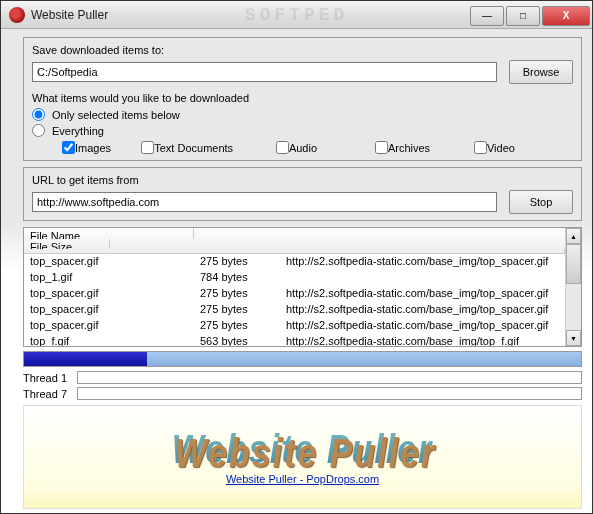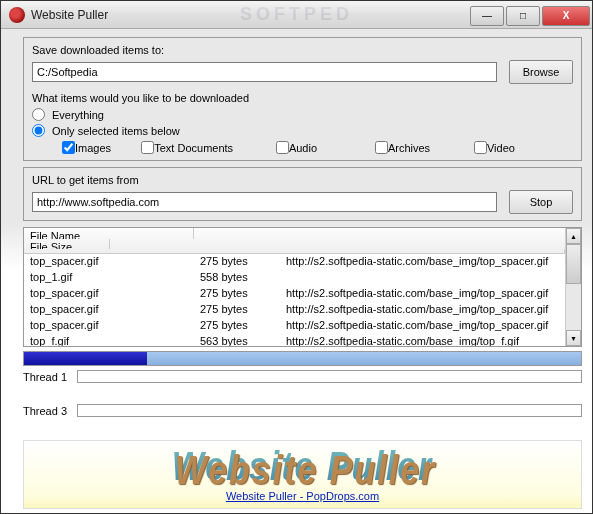--- a/index.html
+++ b/index.html
@@ -1,21 +1,21 @@
 <!DOCTYPE html>
 <html><head>
 <meta charset="utf-8">
 <style>
 * { box-sizing: border-box; margin: 0; padding: 0; }
 body { font-family: Tahoma, Arial, sans-serif; font-size: 11px; background: #fff; width: 593px; height: 514px; overflow: hidden; }
 .window { width: 593px; height: 514px; border: 1px solid #333; display: flex; flex-direction: column; }
 .titlebar { height: 28px; background: linear-gradient(to bottom, #f5f5f5 0%, #e0e0e0 50%, #d5d5d5 100%); display: flex; align-items: center; padding-left: 8px; border-bottom: 1px solid #aaa; position: relative; }
 .titlebar .icon { width: 16px; height: 16px; margin-right: 6px; background: radial-gradient(circle at 40% 40%, #d44 30%, #911 70%); border-radius: 50%; }
 .titlebar .title { font-size: 12px; color: #222; }
-.titlebar .watermark { position: absolute; left: 50%; transform: translateX(-50%); font-size: 18px; font-weight: bold; color: rgba(100,100,120,0.15); letter-spacing: 4px; font-family: Liberation Sans, sans-serif; }
+.titlebar .watermark { position: absolute; left: 50%; transform: translateX(-50%); font-size: 18px; font-weight: bold; color: rgba(100,100,120,0.15); letter-spacing: 4px; font-family: Liberation Mono, monospace; }
 .winbtns { margin-left: auto; display: flex; }
 .winbtn { width: 34px; height: 20px; border: 1px solid #888; background: linear-gradient(#f0f0f0,#d0d0d0); display: flex; align-items: center; justify-content: center; font-size: 10px; margin-top: 2px; margin-right: 2px; border-radius: 2px; }
 .winbtn.close { background: linear-gradient(#e77,#c33); color: #fff; font-weight: bold; width: 48px; }
 .content { flex: 1; background: linear-gradient(to bottom, #e8e8e8 0%, #e8e8e8 40%, #fff 50%, #fff 100%); padding: 8px 10px 4px 22px; overflow: hidden; display: flex; flex-direction: column; }
 .group { border: 1px solid #999; background: #e8e8e8; padding: 6px 8px; margin-bottom: 6px; }
 .label { margin-bottom: 4px; }
 .row { display: flex; align-items: center; gap: 12px; }
 .txt { flex: 1; height: 20px; border: 1px solid #7a7a7a; background: #fff; padding: 2px 4px; font-size: 11px; }
 .btn { width: 64px; height: 24px; border: 1px solid #888; background: linear-gradient(#f5f5f5,#ddd); font-size: 11px; border-radius: 2px; cursor: pointer; }
 .radio-row { display: flex; align-items: center; gap: 4px; margin-bottom: 3px; }
@@ -31,21 +31,21 @@
 .tbody { overflow: hidden; }
 .tr { display: flex; height: 16px; }
 .td { padding: 1px 6px; font-size: 11px; white-space: nowrap; overflow: hidden; }
 .td.c1 { width: 170px; } .td.c2 { width: 86px; } .td.c3 { flex: 1; }
 .scrollbar { width: 16px; background: #e8e8e8; border-left: 1px solid #ccc; display: flex; flex-direction: column; }
 .sb-btn { height: 16px; background: linear-gradient(#f5f5f5,#ddd); border: 1px solid #aaa; display: flex; align-items: center; justify-content: center; font-size: 8px; }
 .sb-track { flex: 1; background: #e8e8e8; }
 .sb-thumb { height: 40px; background: linear-gradient(#eee,#ccc); border: 1px solid #aaa; }
 .progress-main { height: 16px; border: 1px solid #999; background: linear-gradient(to bottom, #a8c8f0, #88b0e0); margin: 4px 0; position: relative; }
 .progress-fill { height: 100%; background: linear-gradient(to bottom, #3030d0, #1010a0); width: 22%; }
-.thread-row { display: flex; align-items: center; gap: 6px; margin-bottom: 21px; }
+.thread-row { display: flex; align-items: center; gap: 6px; margin-bottom: 3px; }
 .thread-row .tl { width: 48px; }
 .thread-bar { flex: 1; height: 13px; border: 1px solid #999; background: #fff; }
 .banner { flex: 1; display: flex; flex-direction: column; align-items: center; justify-content: center; background: linear-gradient(to bottom, #fff 0%, #fefde0 80%, #fcf8c0 100%); border: 1px solid #ddd; margin-top: 2px; padding: 6px; }
 .banner .logo { font-family: "Arial Black", sans-serif; font-size: 34px; font-weight: 900; font-style: italic; letter-spacing: 2px; background: linear-gradient(to bottom, #7bb, #48a); -webkit-background-clip: text; background-clip: text; color: transparent; text-shadow: 3px 3px 0 #b88850, 4px 4px 1px #886030; transform: scaleY(1.2); }
 .banner .sublink { color: #0020c0; font-size: 11px; margin-top: 4px; text-decoration: underline; }
 </style>
 </head>
 <body>
 
 <div class="window">
@@ -64,26 +64,26 @@
 
     <div class="group">
       <div class="label">Save downloaded items to:</div>
       <div class="row">
         <input class="txt" value="C:/Softpedia" style="">
         <button class="btn">Browse</button>
       </div>
       <div style="height:8px"></div>
       <div class="label">What items would you like to be downloaded</div>
       <div class="radio-row">
+        <input type="radio" name="dl" checked="" style="">
+        <span>Only selected items below</span>
+      </div>
+      <div class="radio-row">
         <input type="radio" name="dl" style="">
         <span>Everything</span>
-      </div>
-      <div class="radio-row">
-        <input type="radio" name="dl" checked="" style="">
-        <span>Only selected items below</span>
       </div>
       <div class="checks">
         <label class="first">
             <input type="checkbox" checked="" style="">
             <span>Images</span>
           </label>
         <label style="width:136px">
             <input type="checkbox" style="">
             <span>Text Documents</span>
           </label>
@@ -118,21 +118,21 @@
           <div class="th c3">URL</div>
         </div>
         <div class="tbody" id="tbody">
             <div class="tr">
               <div class="td c1">top_spacer.gif</div>
               <div class="td c2">275 bytes</div>
               <div class="td c3">http://s2.softpedia-static.com/base_img/top_spacer.gif</div>
             </div>
             <div class="tr">
               <div class="td c1">top_1.gif</div>
-              <div class="td c2">558 bytes</div>
+              <div class="td c2">784 bytes</div>
             </div>
             <div class="tr">
               <div class="td c1">top_spacer.gif</div>
               <div class="td c2">275 bytes</div>
               <div class="td c3">http://s2.softpedia-static.com/base_img/top_spacer.gif</div>
             </div>
             <div class="tr">
               <div class="td c1">top_spacer.gif</div>
               <div class="td c2">275 bytes</div>
               <div class="td c3">http://s2.softpedia-static.com/base_img/top_spacer.gif</div>
@@ -160,21 +160,21 @@
 
     <div class="progress-main">
       <div class="progress-fill"></div>
     </div>
 
     <div class="thread-row">
       <div class="tl">Thread 1</div>
       <div class="thread-bar"></div>
     </div>
     <div class="thread-row">
-      <div class="tl">Thread 3</div>
+      <div class="tl">Thread 7</div>
       <div class="thread-bar"></div>
     </div>
 
     <div class="banner">
       <div class="logo">Website Puller</div>
       <div class="sublink">Website Puller - PopDrops.com</div>
     </div>
 
   </div>
 </div>

